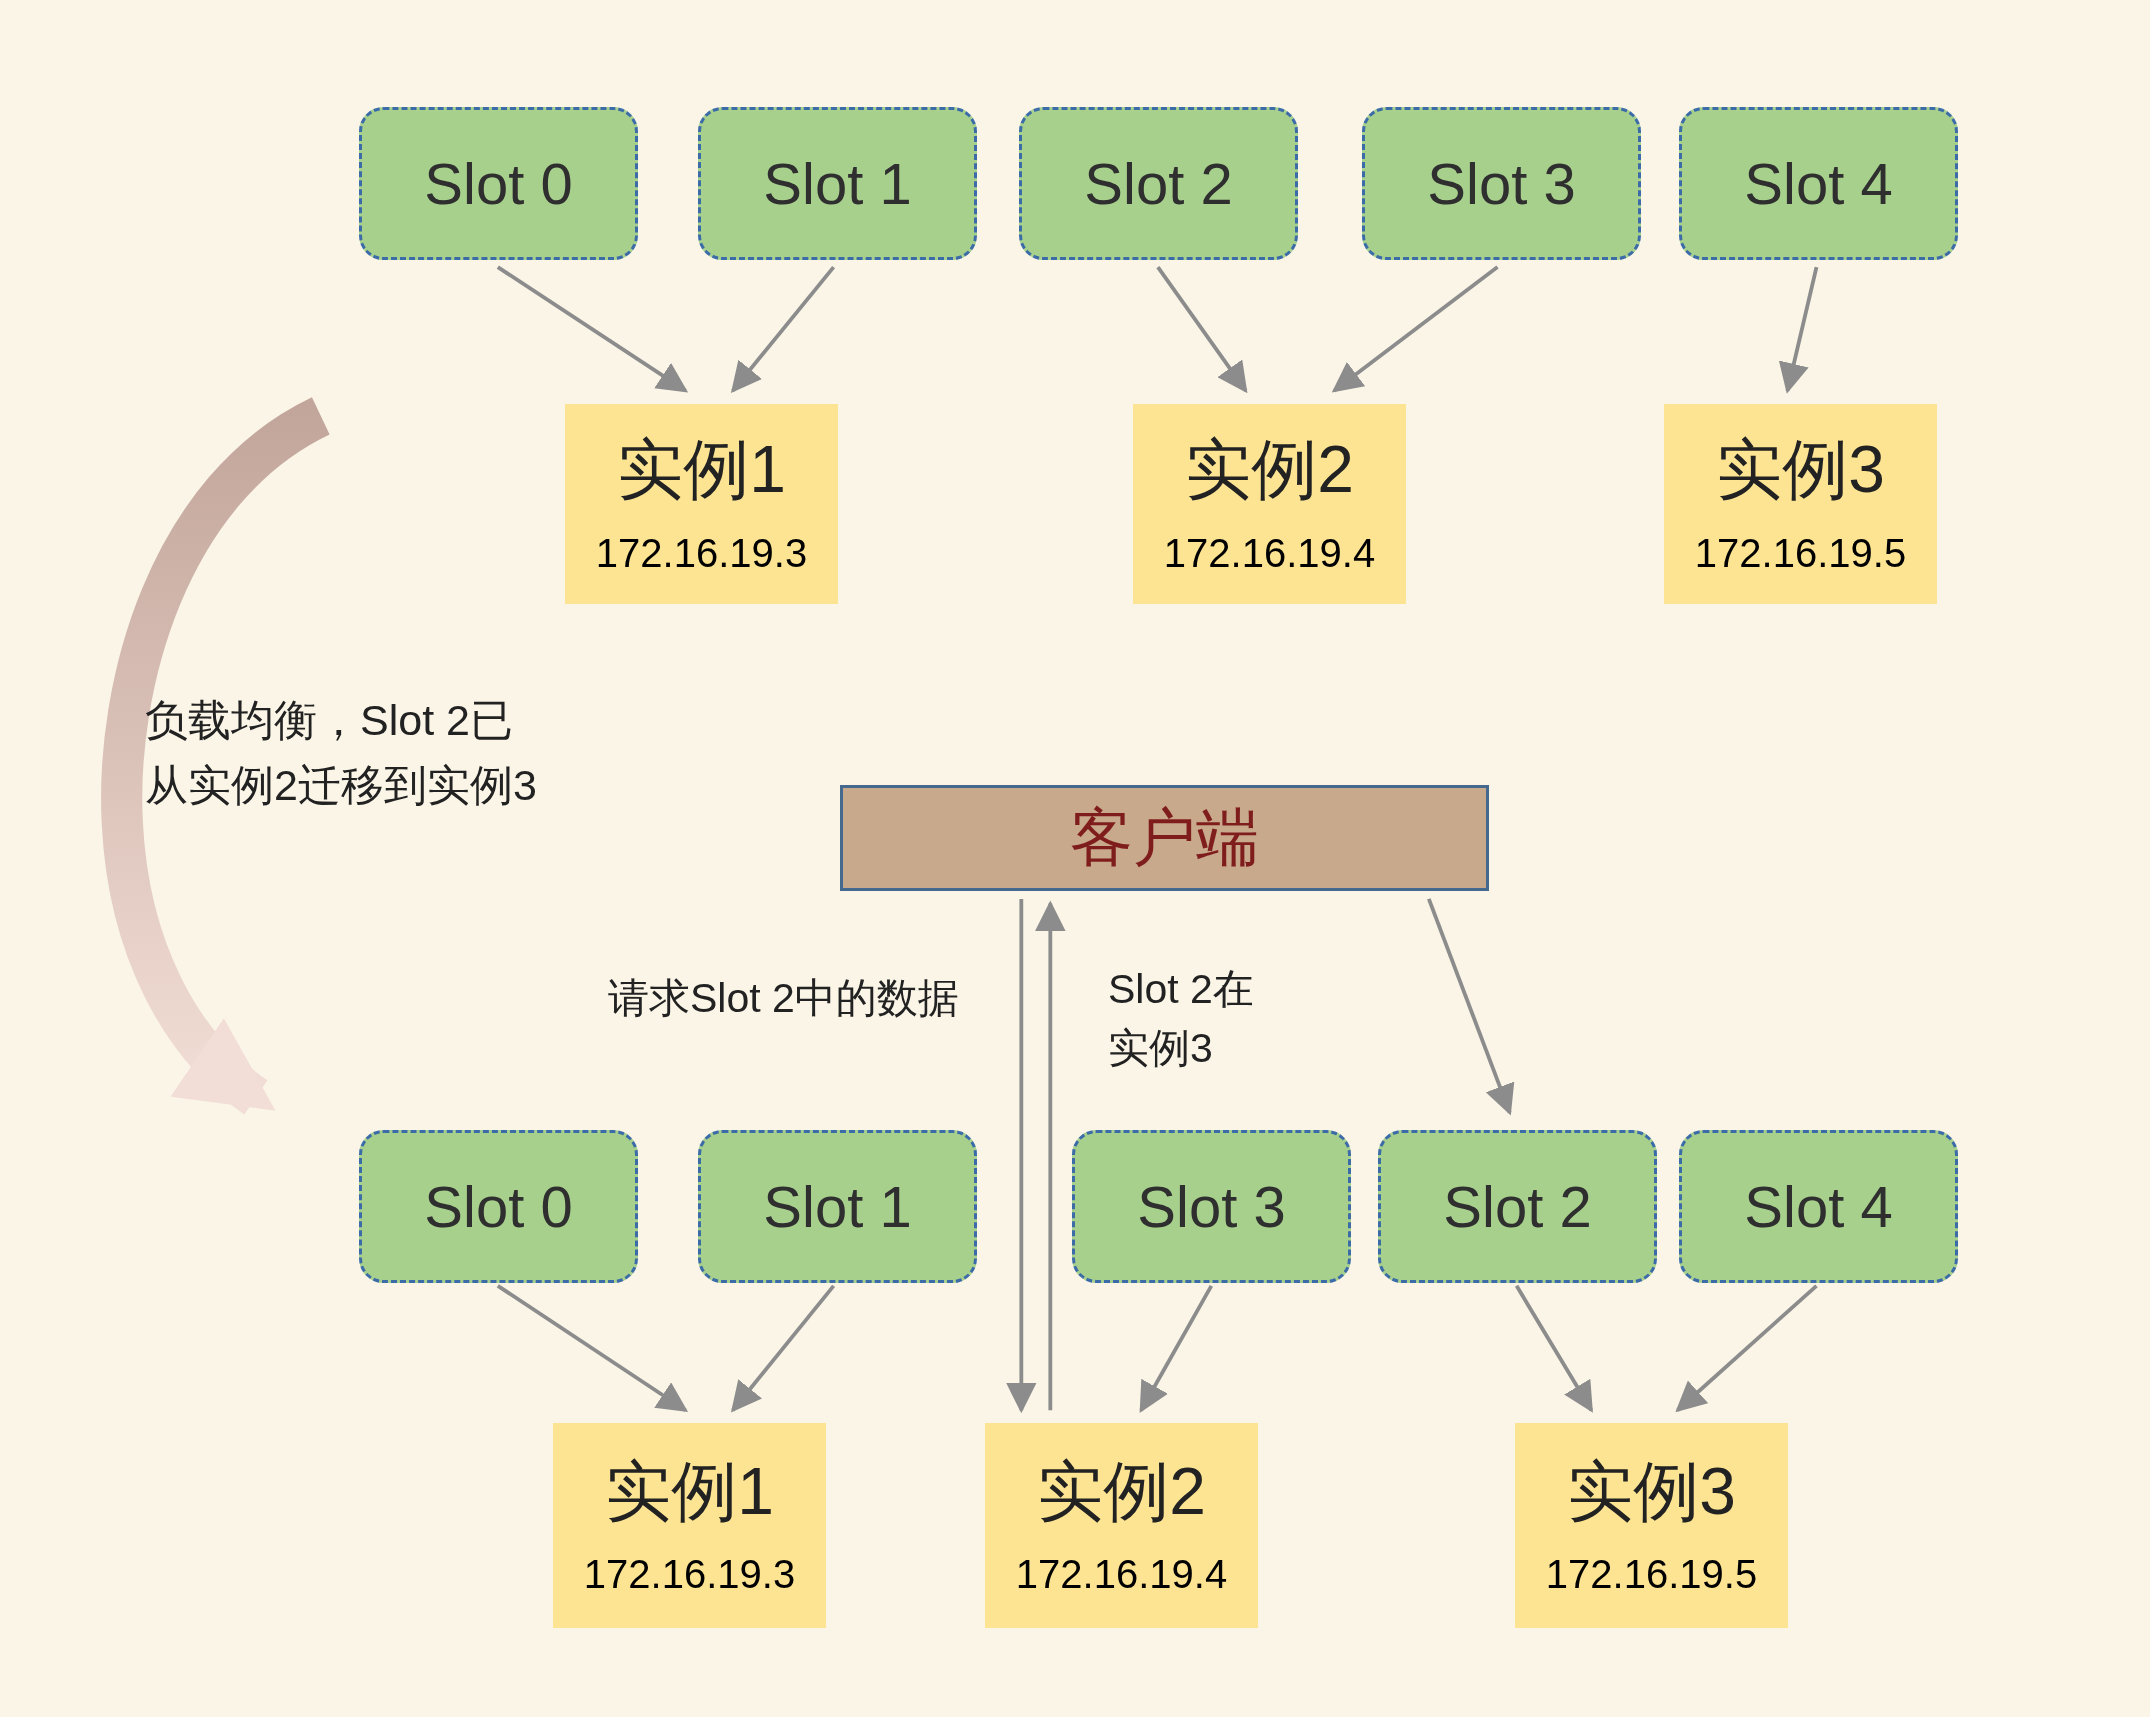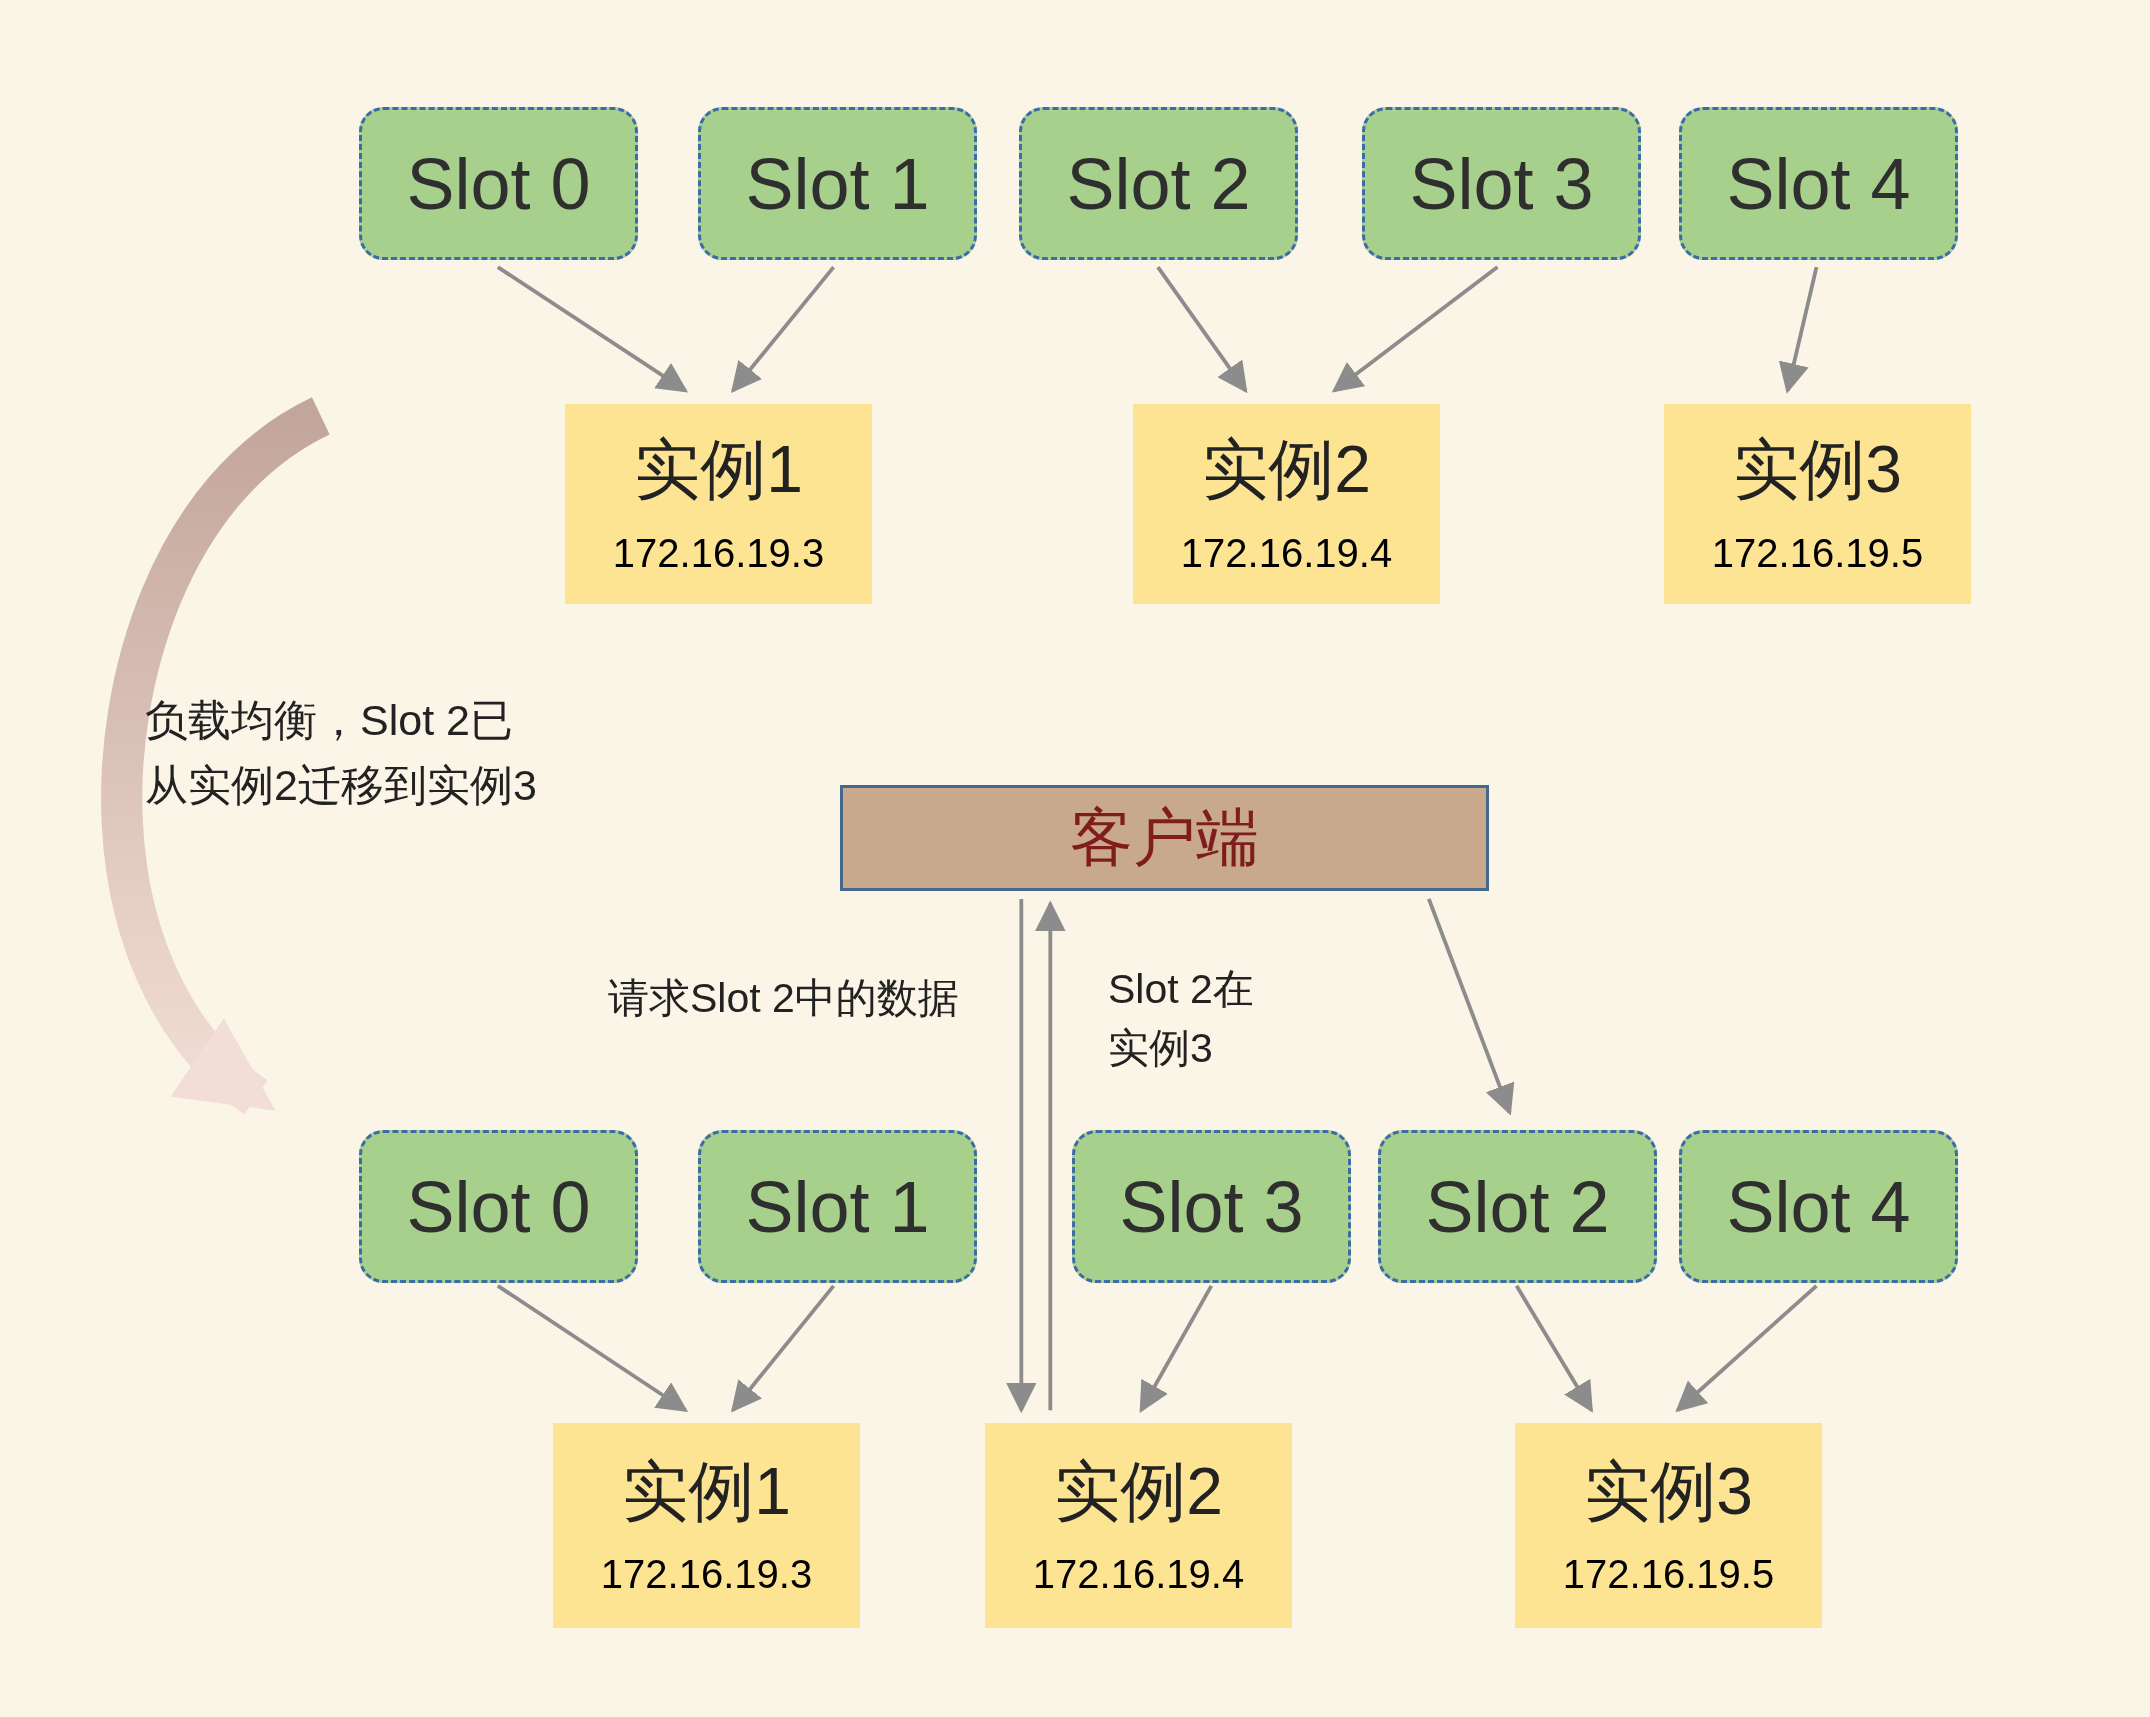--- a/index.html
+++ b/index.html
@@ -6,24 +6,24 @@
   html,body { background:#faf5e7; }
   body { font-family:"Liberation Sans", sans-serif; color:#2b2b2b; }
   .canvas { position:relative; width:2151px; height:1717px; background:#faf5e7; overflow:hidden; }
 
   .slot {
     position:absolute; width:279px; height:153px;
     background:#a8d08d;
     border:3.8px dashed #3c6ca8;
     border-radius:24.4px;
     display:flex; align-items:center; justify-content:center;
-    font-size:72px; color:#2f2f2f;
+    font-size:58px; color:#2f2f2f;
   }
   .instance {
-    position:absolute; width:307px;
+    position:absolute; width:273px;
     background:#fce493;
     display:flex; flex-direction:column; align-items:center; justify-content:center;
   }
   .instance .name { font-size:66px; color:#222; line-height:1.15; }
   .instance .ip   { font-size:40px; color:#000000; margin-top:23px; }
 
   .client {
     position:absolute; left:840px; top:785px; width:649px; height:106px;
     background:#c9a98c;
     border:3.8px solid #44688e;

